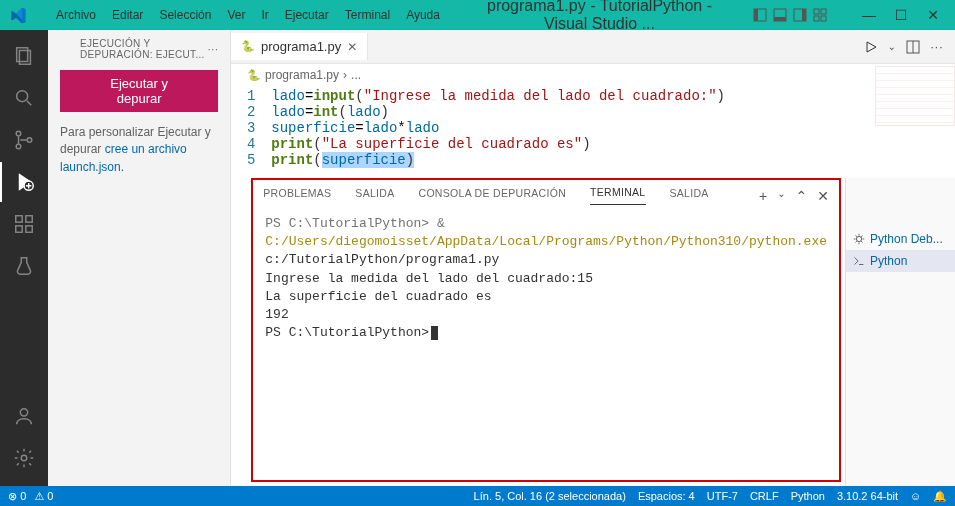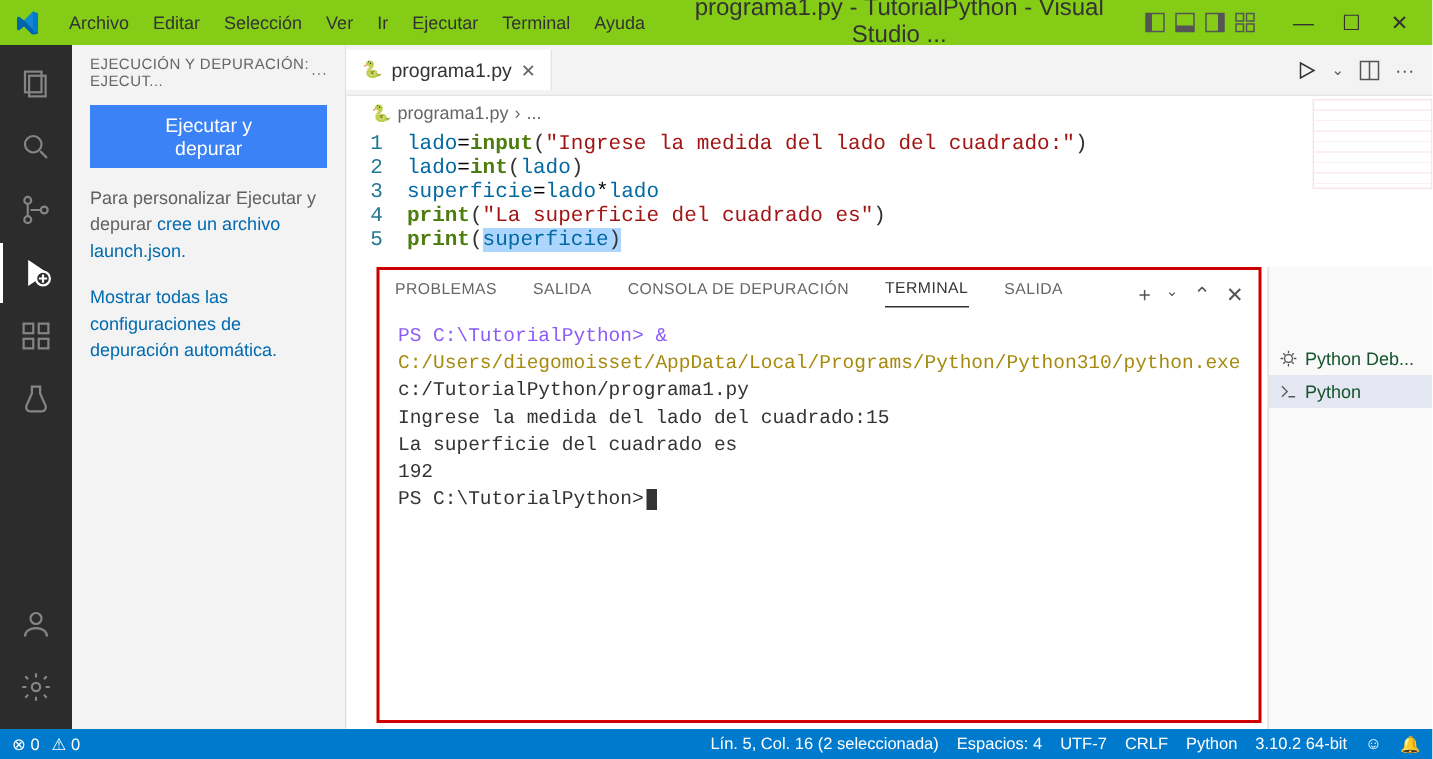--- a/index.html
+++ b/index.html
@@ -1,37 +1,37 @@
 <!DOCTYPE html>
 <html><head>
 <meta charset="utf-8">
 <style>
 * { margin: 0; padding: 0; box-sizing: border-box; }
 body { font-family: "Segoe UI", Arial, sans-serif; font-size: 13px; background: #fff; color: #333; overflow: hidden; width: 955px; height: 506px; }
-.titlebar { height: 30px; background: #84cc16; display: flex; align-items: center; padding: 0 8px; gap: 10px; }
+.titlebar { height: 30px; background: #14b8a6; display: flex; align-items: center; padding: 0 8px; gap: 20px; }
 .titlebar .logo { width: 20px; height: 20px; display: flex; align-items: center; justify-content: center; }
 .titlebar .menu { display: flex; gap: 0; }
 .titlebar .menu span { padding: 4px 8px; cursor: pointer; font-size: 12px; color: #333; }
 .titlebar .title { flex: 1; text-align: center; font-size: 16px; color: #333; }
 .titlebar .winctrl { display: flex; gap: 4px; align-items: center; }
 .titlebar .winctrl span { width: 28px; height: 20px; display: flex; align-items: center; justify-content: center; font-size: 14px; color: #333; cursor: pointer; }
 .layicons { display: flex; gap: 2px; margin-right: 6px; }
 .layicons span { width: 18px; height: 18px; display:flex; align-items:center; justify-content:center; }
 
 .main { display: flex; height: 456px; }
 .activitybar { width: 48px; background: #2c2c2c; display: flex; flex-direction: column; padding-top: 6px; }
 .activitybar .top { flex: 1; display: flex; flex-direction: column; gap: 2px; align-items: center; }
 .activitybar .bottom { display: flex; flex-direction: column; gap: 2px; align-items: center; padding-bottom: 8px; }
 .activitybar .aicon { width: 48px; height: 40px; display: flex; align-items: center; justify-content: center; cursor: pointer; color: #858585; }
 .activitybar .aicon.active { border-left: 2px solid #fff; color: #fff; }
 .activitybar .aicon svg { width: 22px; height: 22px; }
 
 .sidebar { width: 250px; background: #f3f3f3; border-right: 1px solid #e0e0e0; padding: 8px 12px; display: flex; flex-direction: column; }
-.sidebar .hdr { display: flex; justify-content: space-between; align-items: center; font-size: 10px; color: #666; margin-bottom: 10px; letter-spacing: .3px; }
-.sidebar .runbtn { background: #3b82f6; color: #fff; border: none; padding: 6px 40px; font-size: 13px; margin-bottom: 12px; cursor: pointer; width: 100%; }
+.sidebar .hdr { display: flex; justify-content: space-between; align-items: center; font-size: 10px; color: #666; margin-bottom: 10px; letter-spacing: .3px; margin-left: 20px; }
+.sidebar .runbtn { background: #be185d; color: #fff; border: none; padding: 6px 40px; font-size: 13px; margin-bottom: 12px; cursor: pointer; width: 100%; }
 .sidebar .txt { font-size: 12px; color: #616161; margin-bottom: 14px; line-height: 1.45; }
 .sidebar .txt a { color: #006ab1; text-decoration: none; cursor: pointer; }
 
 .editor-area { flex: 1; display: flex; flex-direction: column; background: #fff; position:relative; }
 .tabbar { height: 34px; background: #f3f3f3; display: flex; align-items: center; border-bottom: 1px solid #e5e5e5; }
 .tab { background: #fff; padding: 6px 10px; display: flex; align-items: center; gap: 6px; font-size: 13px; color: #333; border-right: 1px solid #e5e5e5; }
 .tab .close { font-size: 12px; color: #666; cursor: pointer; }
 .tab .pyicon { color: #3572A5; font-size: 11px; }
 .tabactions { margin-left: auto; display: flex; gap: 10px; padding-right: 12px; color: #555; align-items:center; }
 .tabactions span { cursor: pointer; display:flex; align-items:center; }
@@ -48,27 +48,27 @@
 .s-fn { color: #4d7c0f; font-weight: bold; }
 .s-str { color: #a31515; }
 .s-sel { background: #add6ff; }
 
 .panel { border-top: 2px solid #d10000; border-left: 2px solid #d10000; border-right: 2px solid #d10000; border-bottom: 2px solid #d10000; margin: 0 4px 4px 20px; flex: 1; display: flex; flex-direction: column; }
 .panel-tabs { display: flex; padding: 6px 10px 0 10px; gap: 24px; font-size: 10.5px; color: #666; align-items: center; }
 .panel-tabs .ptab { padding-bottom: 6px; cursor: pointer; letter-spacing:.3px; }
 .panel-tabs .ptab.active { color: #333; border-bottom: 1px solid #333; }
 .panel-tabs .pactions { margin-left: auto; display: flex; gap: 10px; color: #555; font-size: 14px; }
 .panel-body { font-family: Consolas, "Courier New", monospace; font-size: 13px; padding: 10px 12px; flex: 1; line-height:1.4; }
-.panel-body .prompt { color: #8b5cf6; text-align: right; }
+.panel-body .prompt { color: #737373; text-align: right; }
 .panel-body .cmd-y { color: #a68a0d; }
 .panel-body .cursor { background: #333; display:inline-block; width:7px; height:14px; vertical-align:text-bottom; margin-left:2px; }
 
 .right-panel { width: 110px; border-left: 1px solid #e0e0e0; background: #f9f9f9; font-size: 12px; display:flex; flex-direction:column; }
 .right-panel .mini { height:50px; }
-.right-panel .ritem { padding: 4px 6px; display:flex; align-items:flex-end; gap:4px; cursor:pointer; color:#14532d; white-space:nowrap; overflow:hidden; }
+.right-panel .ritem { padding: 4px 6px; display:flex; align-items:flex-end; gap:4px; cursor:pointer; color:#0369a1; white-space:nowrap; overflow:hidden; }
 .right-panel .ritem svg { width:14px; height:14px; flex-shrink:0; }
 .right-panel .ritem.sel { background:#e4e6f1; }
 
 .statusbar { height: 20px; background: #007acc; color: #fff; display: flex; align-items: center; font-size: 11px; padding: 0 8px; gap: 14px; }
 .statusbar .left { display: flex; gap: 8px; align-items: center; }
 .statusbar .right { margin-left: auto; display: flex; gap: 12px; align-items: center; }
 .statusbar span { cursor: pointer; }
 
 .minimap { position:absolute; right:0; top:36px; width:80px; height:60px; opacity:.25; border:1px solid #d8a0a0; background: repeating-linear-gradient(#fff, #fff 6px, #f0c0c0 6px, #f0c0c0 7px); }
 </style>
@@ -192,23 +192,20 @@
   <div class="sidebar">
     <div class="hdr">
       <span>EJECUCIÓN Y DEPURACIÓN: EJECUT...</span>
       <span>···</span>
     </div>
     <button class="runbtn">Ejecutar y depurar</button>
     <div class="txt">
       <span>Para personalizar Ejecutar y depurar</span>
       <a>cree un archivo launch.json.</a>
     </div>
-    <div class="txt">
-      <a>Mostrar todas las configuraciones de depuración automática.</a>
-    </div>
   </div>
 
   <div class="editor-area">
     <div class="tabbar">
       <div class="tab">
         <span class="pyicon">🐍</span>
         <span>programa1.py</span>
         <span class="close">✕</span>
       </div>
       <div class="tabactions">

